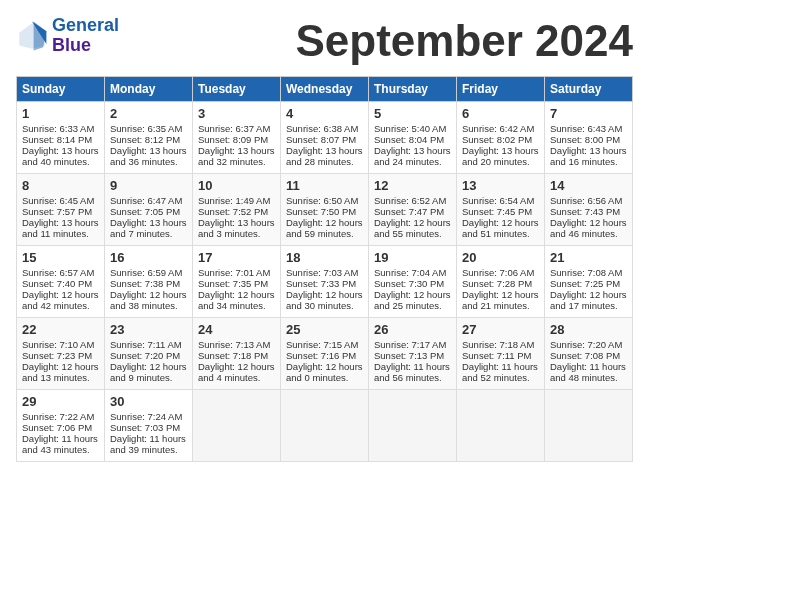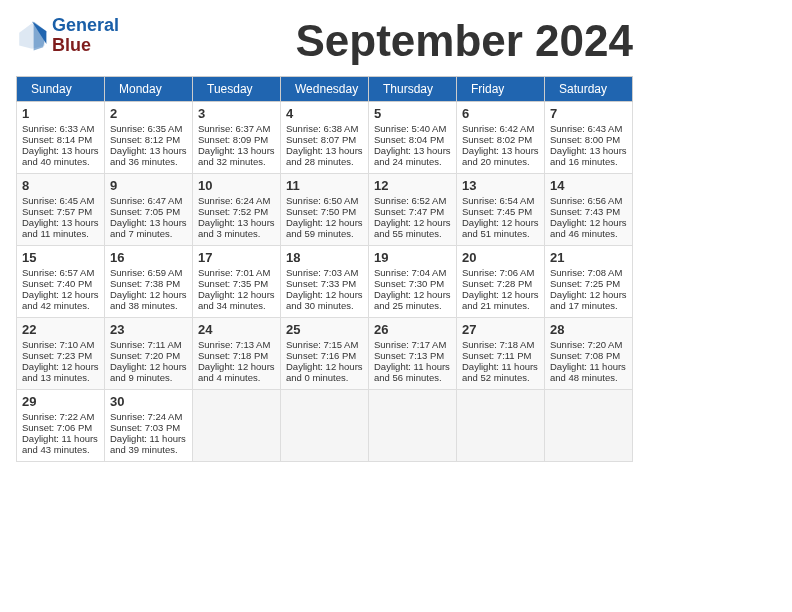--- a/index.html
+++ b/index.html
@@ -54,23 +54,23 @@
     }
     table {
       width: 100%;
       border-collapse: collapse;
       table-layout: fixed;
     }
     th {
       background: #2065b0;
       color: #fff;
       font-size: 12px;
-      font-weight: normal;
+      font-weight: bold;
       text-align: left;
-      padding: 5px 14px;
+      padding: 5px 5px;
       border: 1px solid #ccc;
     }
     td {
       vertical-align: top;
       font-size: 9.5px;
       color: #333;
       padding: 4px 5px;
       border: 1px solid #ddd;
       height: 72px;
       background: #fff;
@@ -97,21 +97,21 @@
 <div class="page">
   <div class="header">
     <div class="logo">
       <svg class="logo-icon" viewBox="0 0 40 40">
         <polygon points="20,4 36,16 36,32 20,36 4,32 4,16" fill="#2065b0" opacity="0.15"></polygon>
         <polygon points="22,2 38,14 34,34 22,38" fill="#2065b0" opacity="0.5"></polygon>
         <polygon points="20,2 38,14 38,30" fill="#2065b0"></polygon>
       </svg>
       <div class="logo-text">
         <div><span>General</span></div>
-        <div><span style="color:#7f1d1d">Blue</span></div>
+        <div><span style="color:#4c1d95">Blue</span></div>
       </div>
     </div>
     <div class="title-block">
       <div class="main-title">September 2024</div>
     </div>
   </div>
 
   <table>
     <thead>
       <tr>
@@ -186,21 +186,21 @@
           </td>
           <td>
             <span class="day-num">9</span>
             <div>Sunrise: 6:47 AM</div>
             <div>Sunset: 7:05 PM</div>
             <div>Daylight: 13 hours</div>
             <div>and 7 minutes.</div>
           </td>
           <td>
             <span class="day-num">10</span>
-            <div>Sunrise: 6:24 AM</div>
+            <div>Sunrise: 1:49 AM</div>
             <div>Sunset: 7:52 PM</div>
             <div>Daylight: 13 hours</div>
             <div>and 3 minutes.</div>
           </td>
           <td>
             <span class="day-num">11</span>
             <div>Sunrise: 6:50 AM</div>
             <div>Sunset: 7:50 PM</div>
             <div>Daylight: 12 hours</div>
             <div>and 59 minutes.</div>

